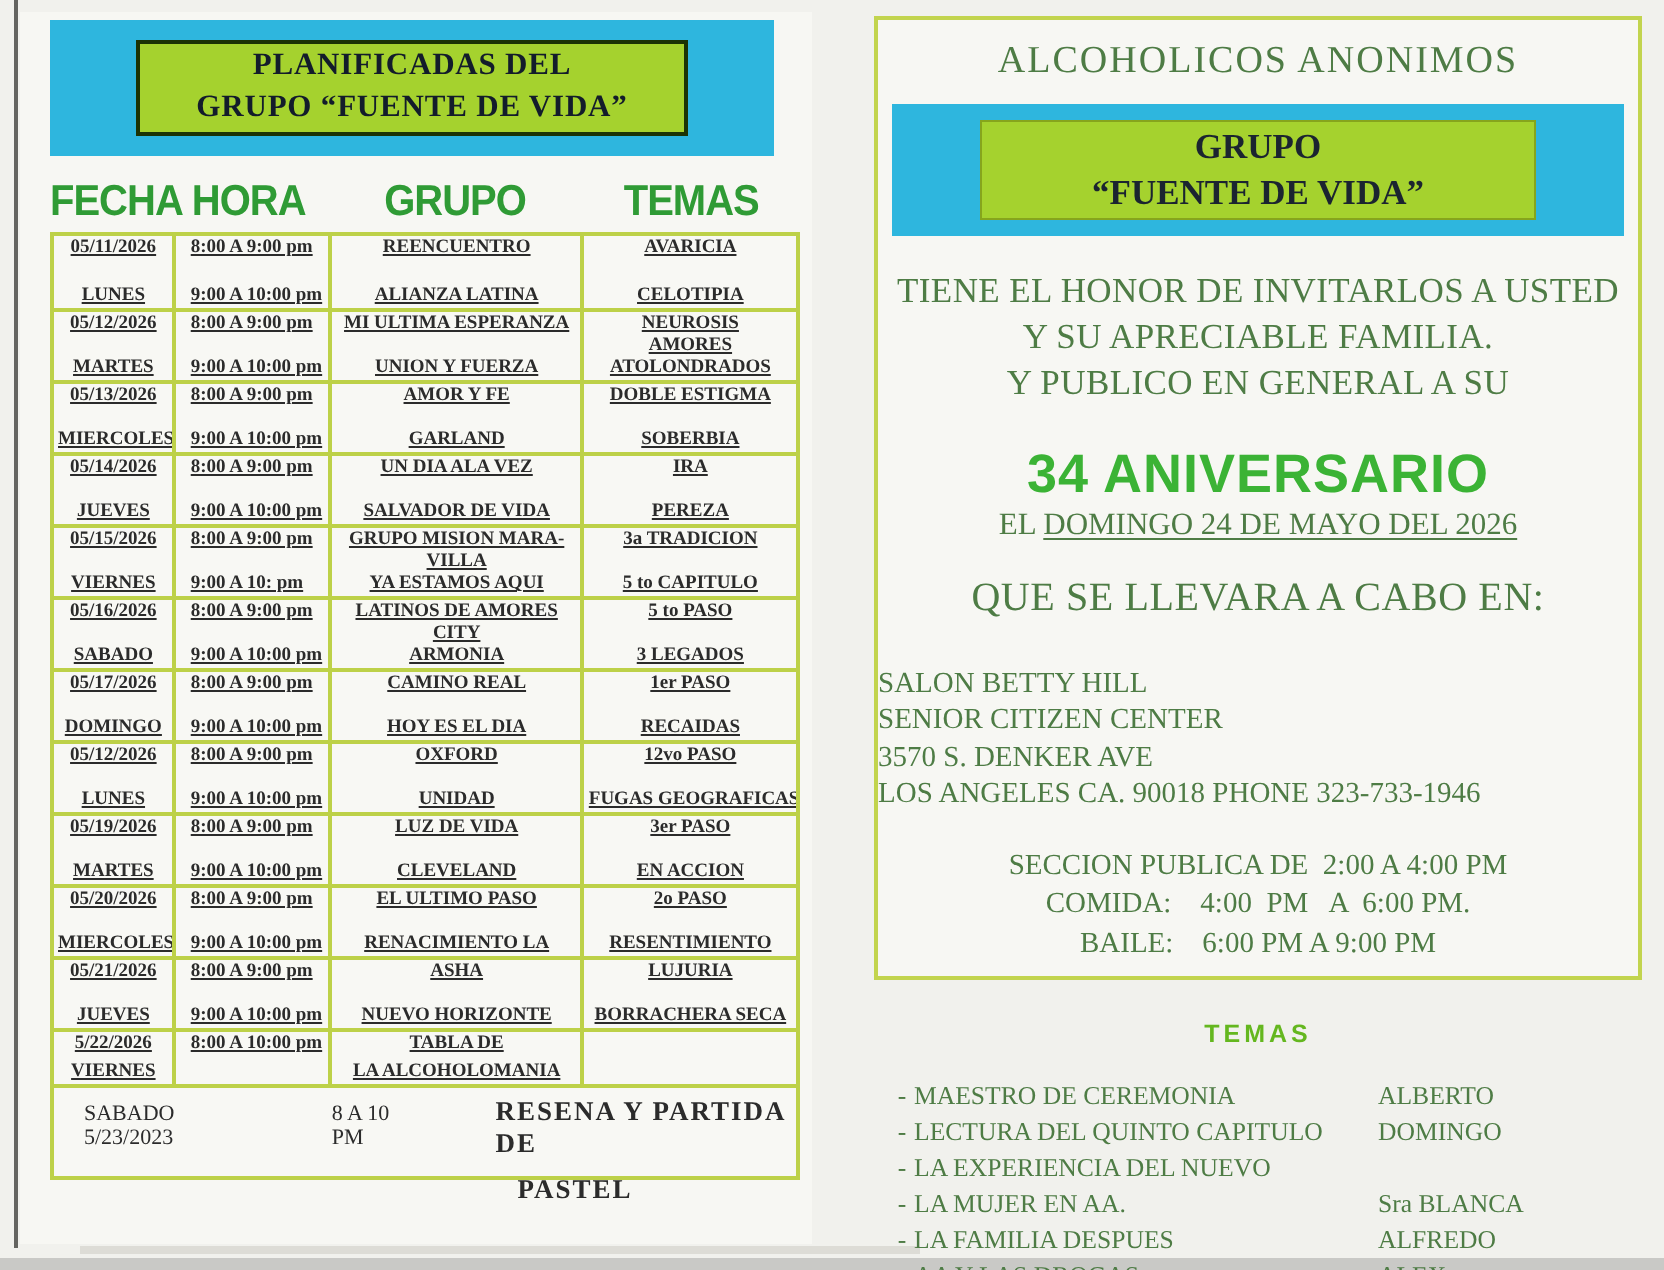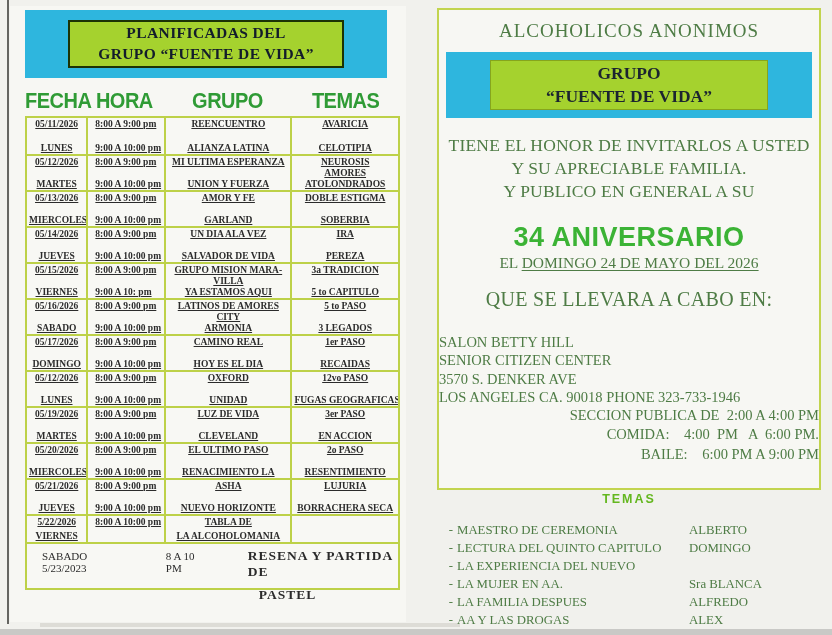--- a/index.html
+++ b/index.html
@@ -57,21 +57,21 @@
   .cyan-banner-r .lime-inner{width:278px;height:50px;background:var(--lime);border:1px solid #86a51c;
     display:flex;flex-direction:column;align-items:center;justify-content:center;
     font-weight:bold;font-size:17.5px;color:#1b2430;line-height:1.3;}
   .invite{margin-top:16px;text-align:center;font-size:17.5px;line-height:1.3;white-space:pre-wrap;letter-spacing:.2px;}
   .anniv{margin-top:20px;text-align:center;font-family:"Liberation Sans",sans-serif;
     font-weight:800;font-size:27px;color:var(--bright);letter-spacing:.5px;}
   .anniv-date{margin-top:1px;text-align:center;font-size:15.5px;}
   .anniv-date .und{text-decoration:underline;text-underline-offset:2px;}
   .venue-intro{margin-top:16px;text-align:center;font-size:20px;letter-spacing:.3px;}
   .address{margin-top:22px;text-align:left;font-size:14.5px;line-height:1.25;white-space:pre-wrap;}
-  .hours{text-align:right;font-size:14.5px;line-height:1.35;white-space:pre-wrap;font-family:Liberation Serif, serif;}
+  .hours{margin-top:18px;text-align:center;font-size:14.5px;line-height:1.35;white-space:pre-wrap;font-family:Liberation Serif, serif;}
   .temas-head{margin-top:28px;text-align:center;font-family:"Liberation Sans",sans-serif;
     font-weight:bold;font-size:12.5px;color:var(--tlime);letter-spacing:2px;}
   .temas-list{margin:16px 8px 0 6px;font-size:12.8px;line-height:1.4;}
   .titem{display:flex;}
   .titem .dash{width:12px;text-align:center;flex:none;}
   .titem .topic{flex:0 0 232px;}
   .titem .tname{flex:1;}
 </style>
 </head>
 <body>

